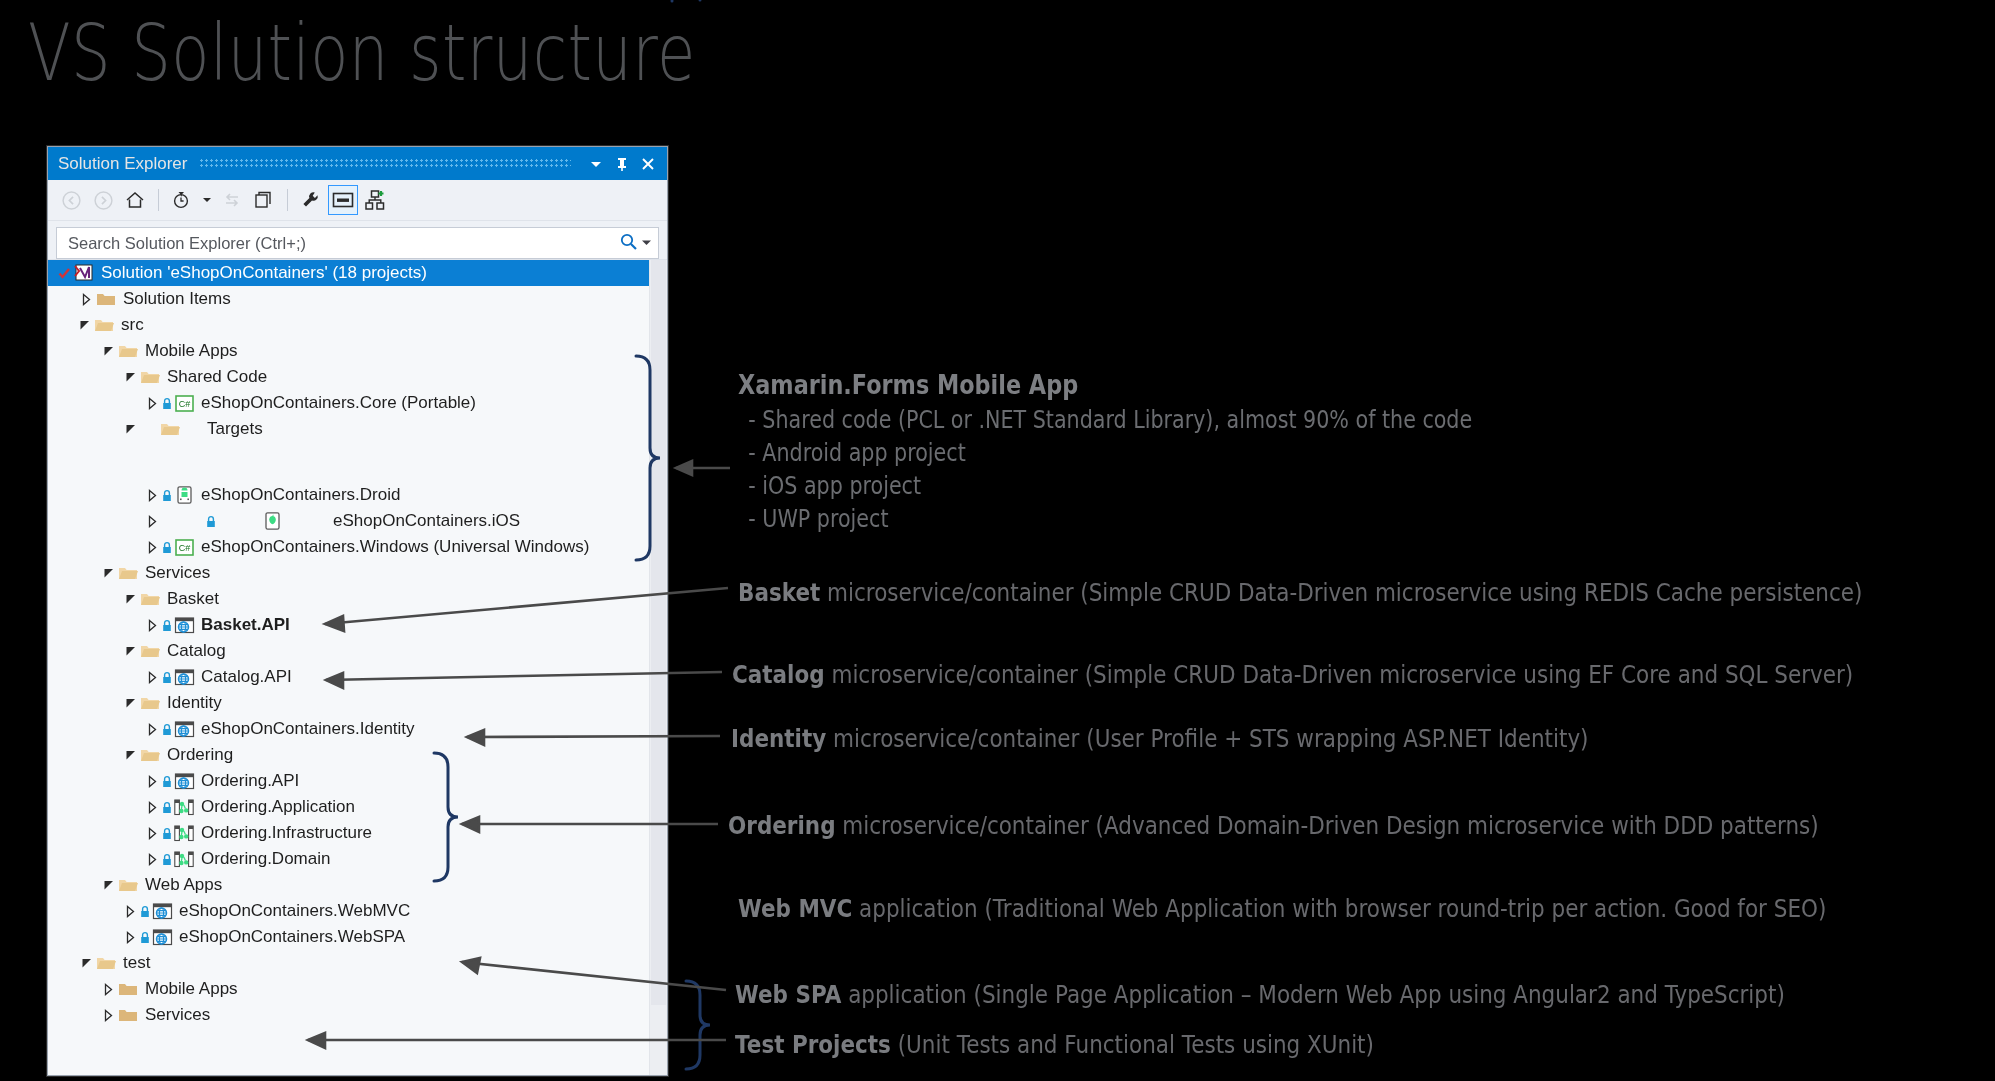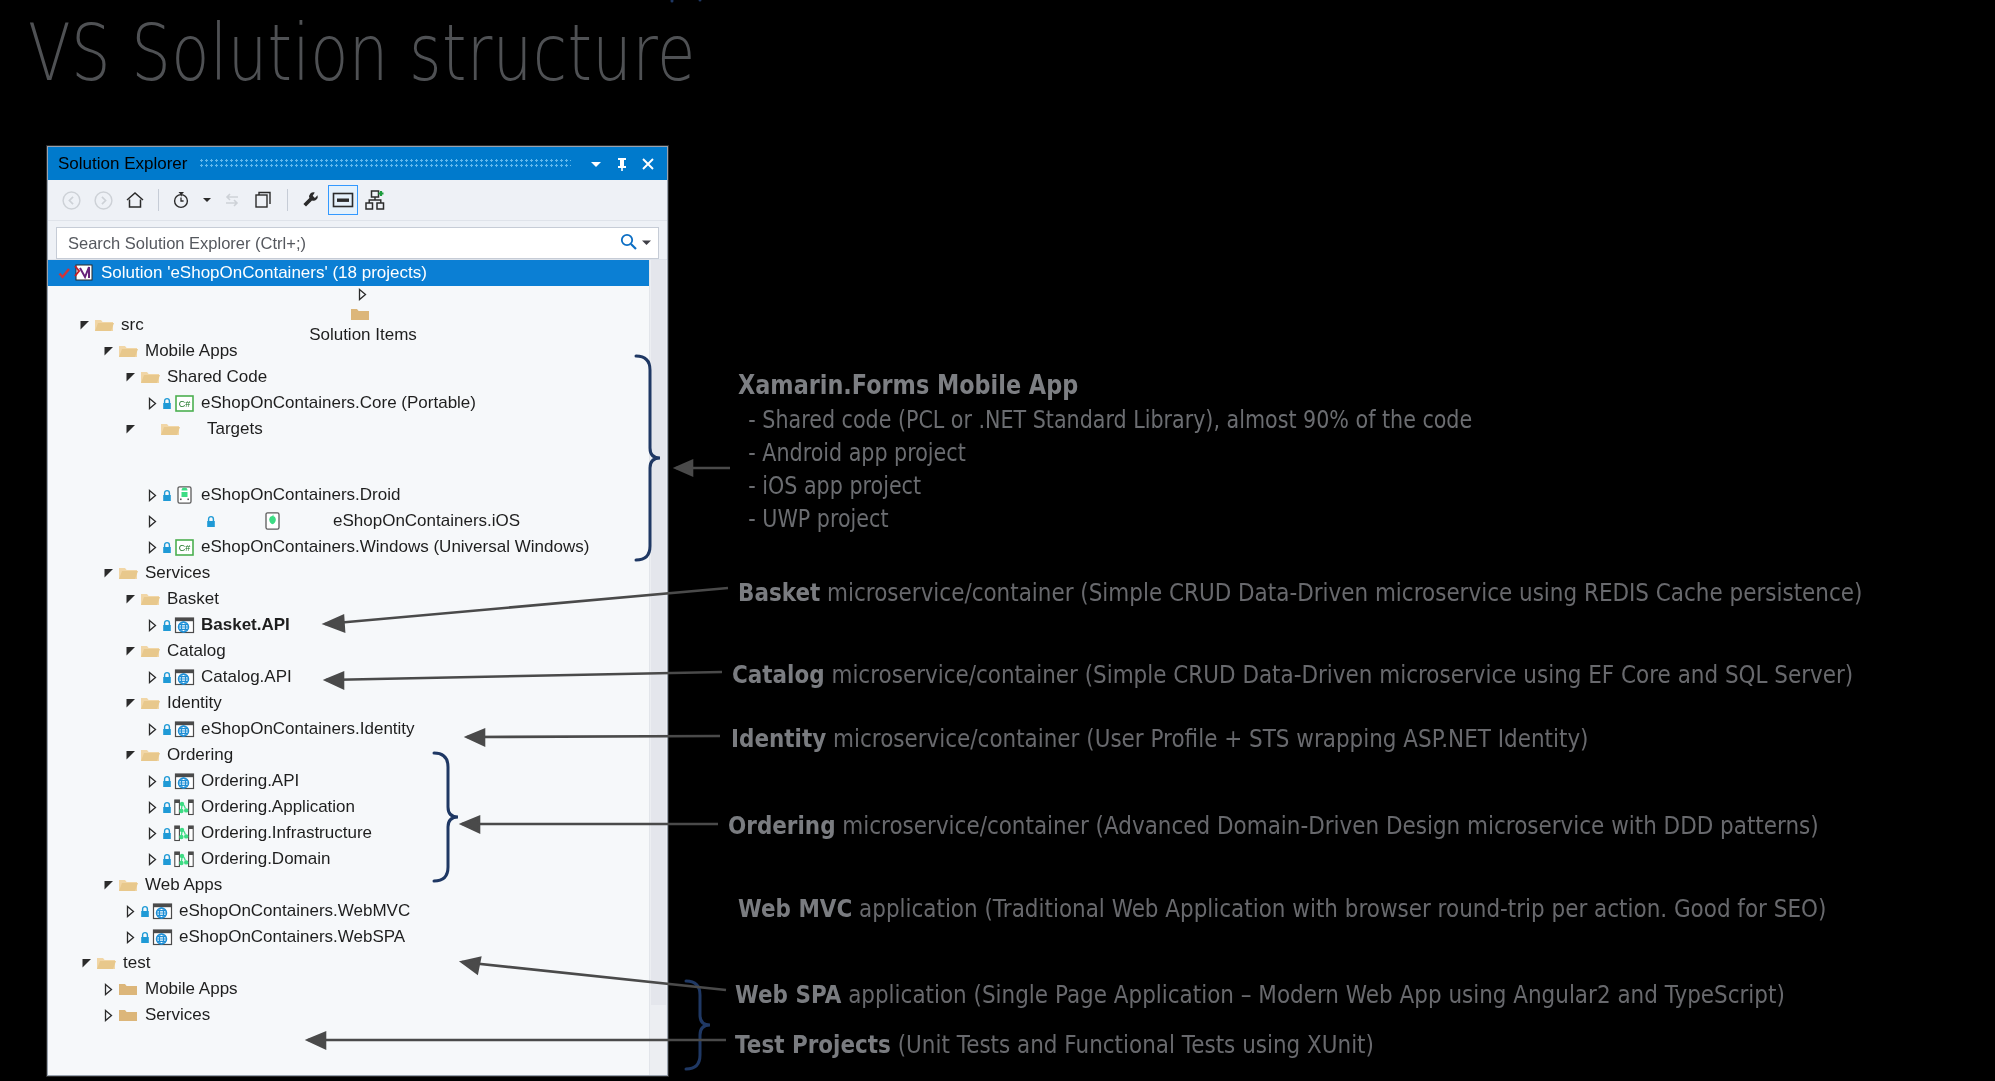--- a/index.html
+++ b/index.html
@@ -18,21 +18,21 @@
   
   #vs-window{
     position:absolute; left:47px; top:146px;
     width:621px; height:930px;
     background:#eef1f6;
     border:1px solid #9aa3af;
     box-shadow:0 0 0 1px #2b2b2b;
     box-sizing:border-box;
   }
   #vs-titlebar{
-    height:33px; background:#007acc; color:#000000;
+    height:33px; background:#007acc; color:#e5e5e5;
     display:flex; align-items:center; padding:0 6px 0 10px;
     font-size:17px; position:relative;
   }
   #vs-titlebar .title-text{white-space:nowrap;}
   #vs-titlebar .grip{
     flex:1; height:11px; margin:0 12px;
     background-image:radial-gradient(circle, #6fc0f0 1px, transparent 1.2px);
     background-size:5px 5px; opacity:.9;
   }
   .tb-btn{
@@ -245,21 +245,21 @@
           </span>
           <span class="ico">
             <svg width="20" height="18" viewBox="0 0 20 18">
               <rect x="2" y="1" width="16" height="15" fill="#ffffff" stroke="#2b2b2b" stroke-width="1"></rect>
               <path d="M6 4 L11 13 L15 3 L15 14" fill="none" stroke="#68217a" stroke-width="2"></path>
               <path d="M1 2 L5 7 L1 12" fill="none" stroke="#c4202a" stroke-width="2"></path>
             </svg>
           </span>
           <span class="lbl">Solution 'eShopOnContainers' (18 projects)</span>
         </div>
-        <div class="row" style="padding-left: 30px; flex-direction: column;">
+        <div class="row" style="padding-left: 30px;">
           <span class="twisty">
             <svg width="11" height="13" viewBox="0 0 11 13">
               <path d="M2.5 1.5 L8.5 6.5 L2.5 11.5 Z" fill="none" stroke="#2b2b2b" stroke-width="1.3"></path>
             </svg>
           </span>
           <span class="ico">
             <svg width="20" height="16" viewBox="0 0 20 16">
               <path d="M1 3 h6 l1.6 2 H19 v9 H1 Z" fill="#dcb67a"></path>
             </svg>
           </span>

